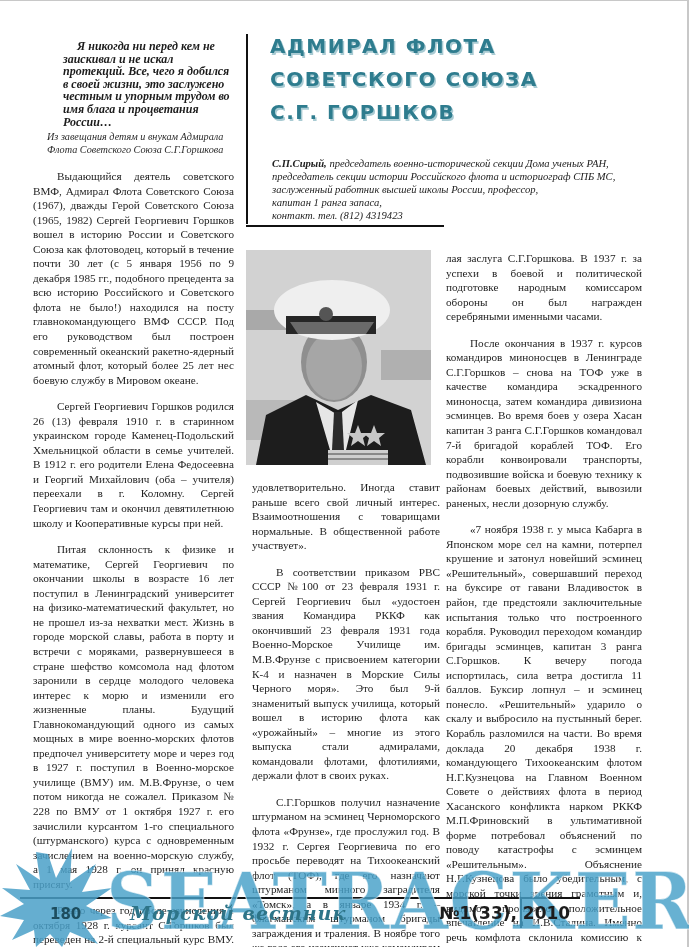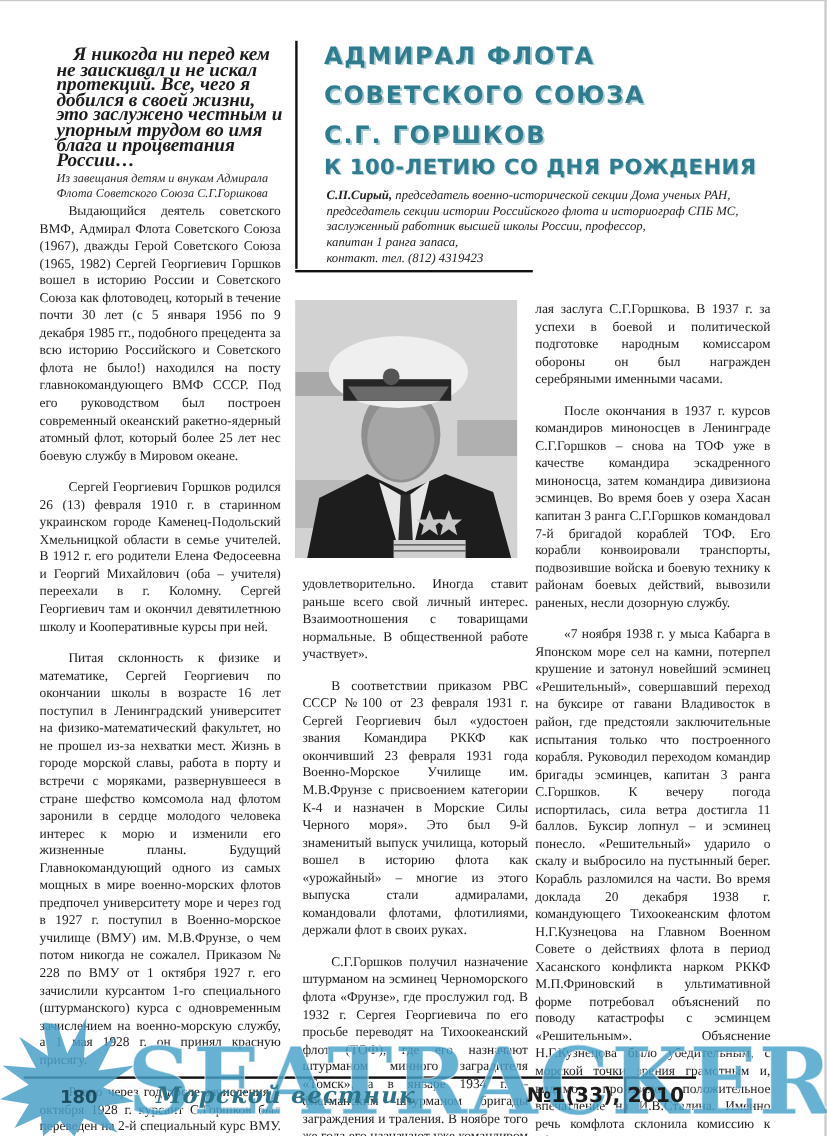--- a/index.html
+++ b/index.html
@@ -4,21 +4,21 @@
 <style>
   * { box-sizing: border-box; margin: 0; padding: 0; }
   html, body { width: 689px; height: 947px; background: #ffffff; overflow: hidden; }
   body { position: relative; font-family: "Liberation Serif", "DejaVu Serif", serif; color: #1e1e1e; }
 
   .frame-top { position: absolute; left: 0; top: 0; width: 689px; height: 1px; background: #c8c8c8; }
   .frame-right { position: absolute; right: 0; top: 0; width: 2px; height: 947px; background: #c8c8c8; }
 
   
   .epigraph { position: absolute; left: 47px; top: 40px; width: 190px; font-style: italic; }
-  .epigraph-quote { font-size: 16px; line-height: 12.6px; font-weight: bold; text-indent: 14px; color: #1c1c1c; }
+  .epigraph-quote { font-size: 12px; line-height: 12.6px; font-weight: bold; text-indent: 14px; color: #1c1c1c; margin-left: 16px; }
   .epigraph-source { font-size: 10.2px; line-height: 12.4px; margin-top: 3px; color: #2a2a2a; }
 
   .divider-v { position: absolute; left: 246px; top: 34px; width: 1.5px; height: 190px; background: #111; }
   .divider-h { position: absolute; left: 246px; top: 225px; width: 198px; height: 1.5px; background: #111; }
 
   
   .title-block { position: absolute; left: 270px; top: 30px; width: 380px; }
   .title-line { font-family: "DejaVu Sans", "Liberation Sans", sans-serif; font-weight: bold;
     color: #2e7c8e; font-size: 20px; line-height: 33px; letter-spacing: 1.5px;
     text-shadow: 1.5px 1.5px 0 #a9cbd3; white-space: nowrap; }
@@ -64,21 +64,20 @@
   <p class="epigraph-source">Из завещания детям и внукам Адмирала Флота Советского Союза С.Г.Горшкова</p>
 </section>
 
 <div class="divider-v"></div>
 <div class="divider-h"></div>
 
 <header class="title-block">
   <div class="title-line">АДМИРАЛ ФЛОТА</div>
   <div class="title-line">СОВЕТСКОГО СОЮЗА</div>
   <div class="title-line">С.Г. ГОРШКОВ</div>
-  <div class="subtitle-line">К 100-ЛЕТИЮ СО ДНЯ РОЖДЕНИЯ</div>
 </header>
 
 <div class="author">
   <b>С.П.Сирый,</b><span> председатель военно-исторической секции Дома ученых РАН, председатель секции истории Российского флота и историограф СПБ МС, заслуженный работник высшей школы России, профессор,</span><br>
   <span>капитан 1 ранга запаса,</span><br>
   <span>контакт. тел. (812) 4319423</span>
 </div>
 
 <div class="col col1">
   <p>Выдающийся деятель советского ВМФ, Адмирал Флота Советского Союза (1967), дважды Герой Советского Союза (1965, 1982) Сергей Георгиевич Горшков вошел в историю России и Советского Союза как флотоводец, который в течение почти 30 лет (с 5 января 1956 по 9 декабря 1985 гг., подобного прецедента за всю историю Российского и Советского флота не было!) находился на посту главнокомандующего ВМФ СССР. Под его руководством был построен современный океанский ракетно-ядерный атомный флот, который более 25 лет нес боевую службу в Мировом океане.</p>

